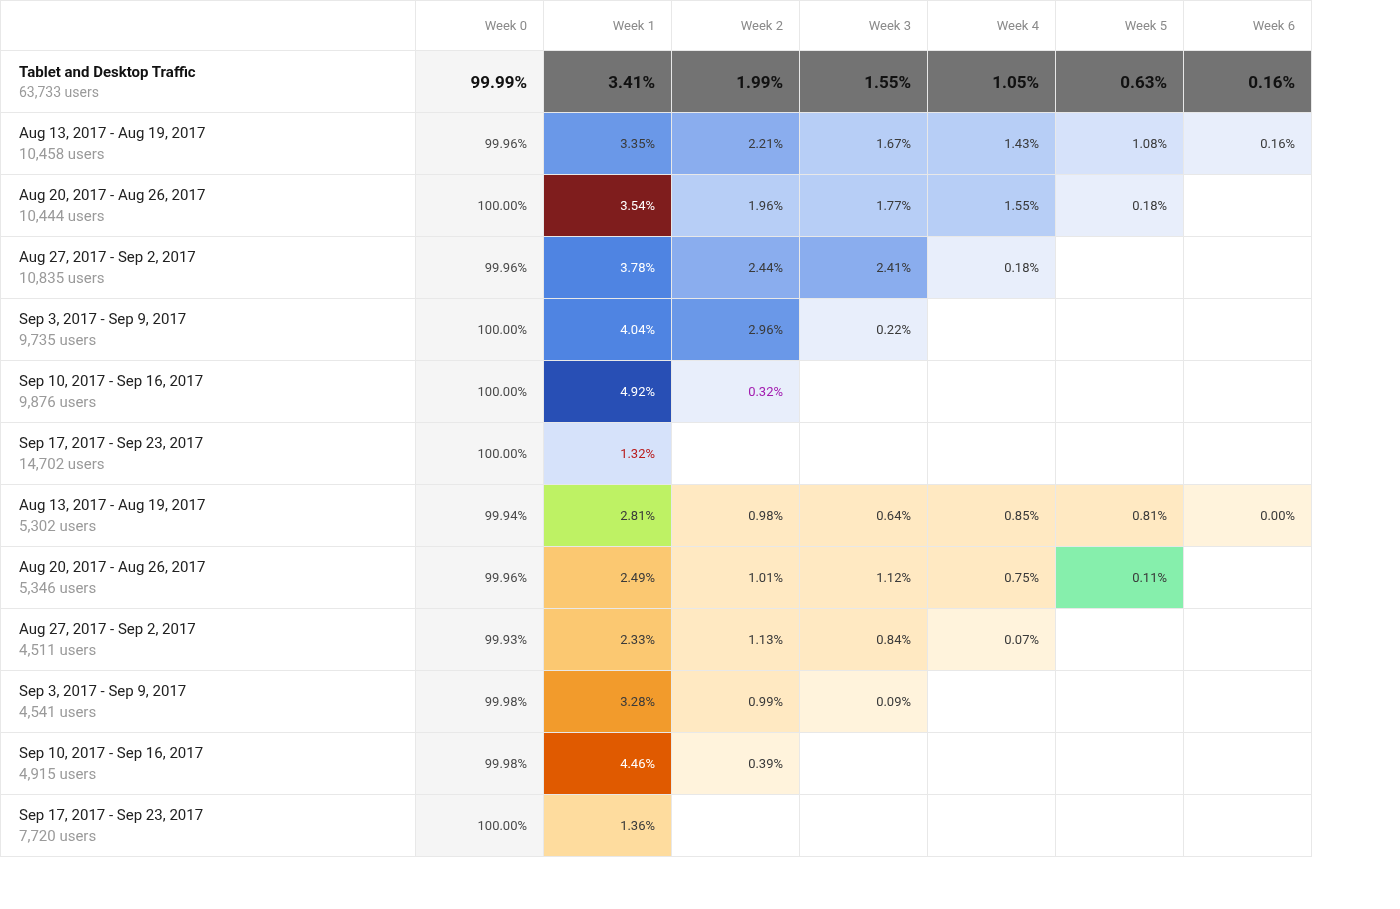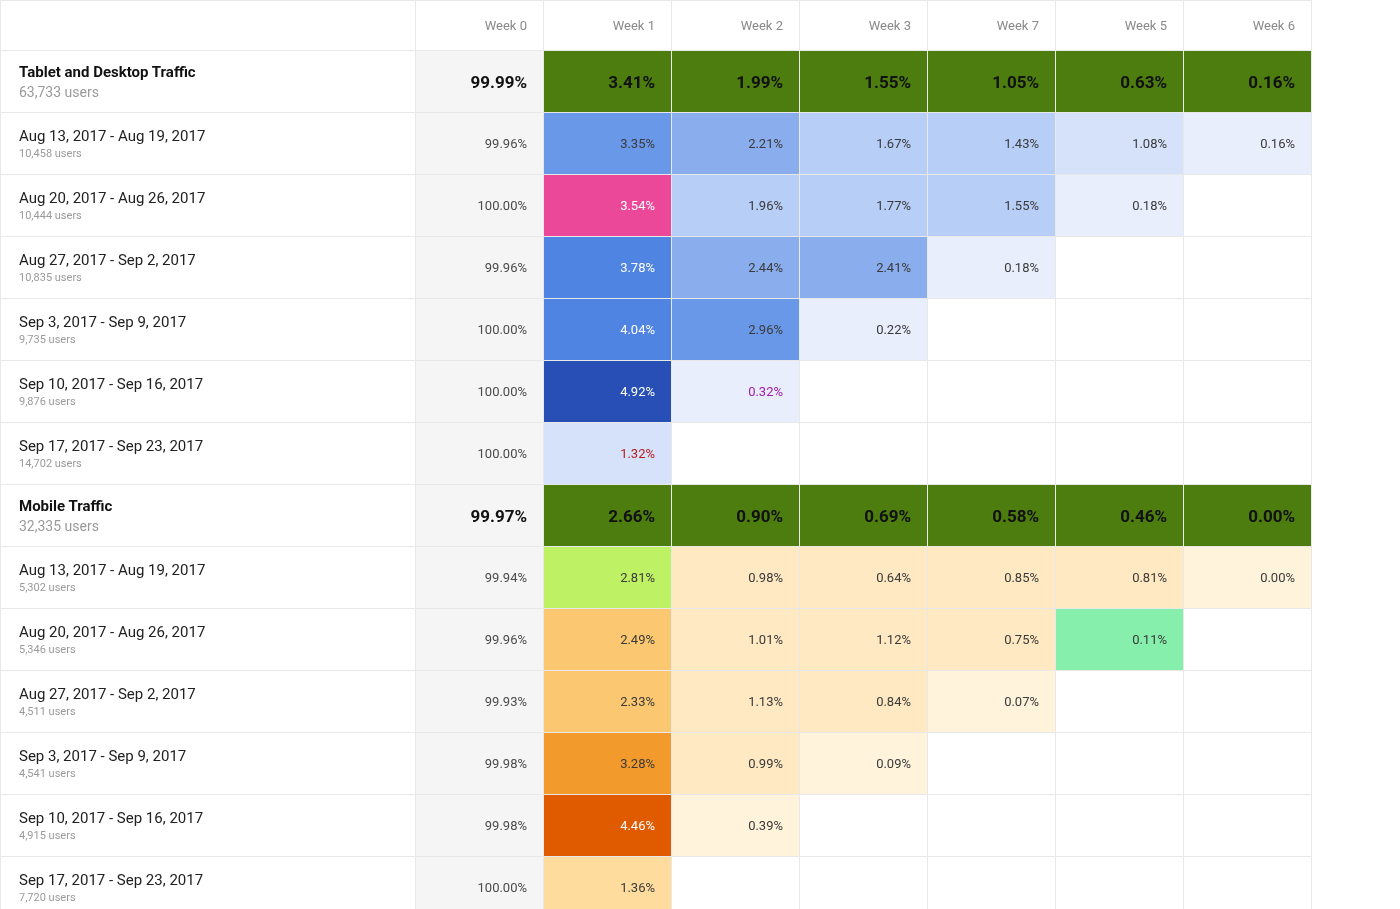--- a/index.html
+++ b/index.html
@@ -37,21 +37,21 @@
     padding: 0 18px;
     background: #fff;
   }
   td.label-cell .primary {
     color: #212121;
     font-size: 15px;
     line-height: 1.25;
   }
   td.label-cell .secondary {
     color: #9a9a9a;
-    font-size: 11px;
+    font-size: 15px;
     margin-top: 2px;
   }
   tr.group-row td.label-cell .primary {
     font-weight: 700;
     font-size: 15px;
     color: #111;
   }
   tr.group-row td.label-cell .secondary { font-size: 14px; }
 
   td.val {
@@ -59,21 +59,21 @@
     padding-right: 16px;
     font-size: 13px;
     color: #4a4a4a;
     background: #fff;
   }
   td.val.week0 { background: #f5f5f5; }
   tr.group-row td.val {
     font-weight: 700;
     font-size: 17px;
     color: #111;
-    background: #4d7c0f;
+    background: #737373;
   }
   tr.group-row td.val.week0 { background: #f5f5f5; }
 
   td.val.empty { background: #fff; }
   .container { position: relative; width: 1400px; }
 </style>
 </head>
 <body>
 
 <div class="container">
@@ -88,21 +88,21 @@
         <col class="data-col">
         <col class="data-col">
     </colgroup>
     <thead>
       <tr>
         <th class="label-col"></th>
         <th>Week 0</th>
         <th>Week 1</th>
         <th>Week 2</th>
         <th>Week 3</th>
-        <th>Week 7</th>
+        <th>Week 4</th>
         <th>Week 5</th>
         <th>Week 6</th>
       </tr>
     </thead>
     <tbody id="tbody">
         <tr class="group-row">
           <td class="label-cell">
             <div class="primary">Tablet and Desktop Traffic</div>
             <div class="secondary">63,733 users</div>
           </td>
@@ -126,21 +126,21 @@
           <td class="val" style="background: rgb(183, 206, 246); color: rgb(58, 58, 58);">1.43%</td>
           <td class="val" style="background: rgb(214, 226, 250); color: rgb(58, 58, 58); padding-left: 38px;">1.08%</td>
           <td class="val" style="background: rgb(232, 238, 251); color: rgb(58, 58, 58);">0.16%</td>
         </tr>
         <tr>
           <td class="label-cell">
             <div class="primary">Aug 20, 2017 - Aug 26, 2017</div>
             <div class="secondary">10,444 users</div>
           </td>
           <td class="val week0">100.00%</td>
-          <td class="val" style="background: #ec4899; color: rgb(255, 255, 255);">3.54%</td>
+          <td class="val" style="background: #7f1d1d; color: rgb(255, 255, 255);">3.54%</td>
           <td class="val" style="background: rgb(183, 206, 246); color: rgb(58, 58, 58);">1.96%</td>
           <td class="val" style="background: rgb(183, 206, 246); color: rgb(58, 58, 58);">1.77%</td>
           <td class="val" style="background: rgb(183, 206, 246); color: rgb(58, 58, 58);">1.55%</td>
           <td class="val" style="background: rgb(232, 238, 251); color: rgb(58, 58, 58);">0.18%</td>
           <td class="val empty"></td>
         </tr>
         <tr>
           <td class="label-cell">
             <div class="primary">Aug 27, 2017 - Sep 2, 2017</div>
             <div class="secondary">10,835 users</div>
@@ -184,33 +184,20 @@
             <div class="primary">Sep 17, 2017 - Sep 23, 2017</div>
             <div class="secondary">14,702 users</div>
           </td>
           <td class="val week0">100.00%</td>
           <td class="val" style="background: rgb(214, 226, 250); color: #b91c1c;">1.32%</td>
           <td class="val empty"></td>
           <td class="val empty"></td>
           <td class="val empty"></td>
           <td class="val empty"></td>
           <td class="val empty"></td>
-        </tr>
-        <tr class="group-row">
-          <td class="label-cell">
-            <div class="primary">Mobile Traffic</div>
-            <div class="secondary">32,335 users</div>
-          </td>
-          <td class="val week0">99.97%</td>
-          <td class="val">2.66%</td>
-          <td class="val">0.90%</td>
-          <td class="val">0.69%</td>
-          <td class="val">0.58%</td>
-          <td class="val">0.46%</td>
-          <td class="val">0.00%</td>
         </tr>
         <tr>
           <td class="label-cell">
             <div class="primary">Aug 13, 2017 - Aug 19, 2017</div>
             <div class="secondary">5,302 users</div>
           </td>
           <td class="val week0">99.94%</td>
           <td class="val" style="background: #bef264; color: rgb(58, 58, 58); margin-top: 33px;">2.81%</td>
           <td class="val" style="background: rgb(255, 233, 194); color: rgb(58, 58, 58);">0.98%</td>
           <td class="val" style="background: rgb(255, 233, 194); color: rgb(58, 58, 58);">0.64%</td>

